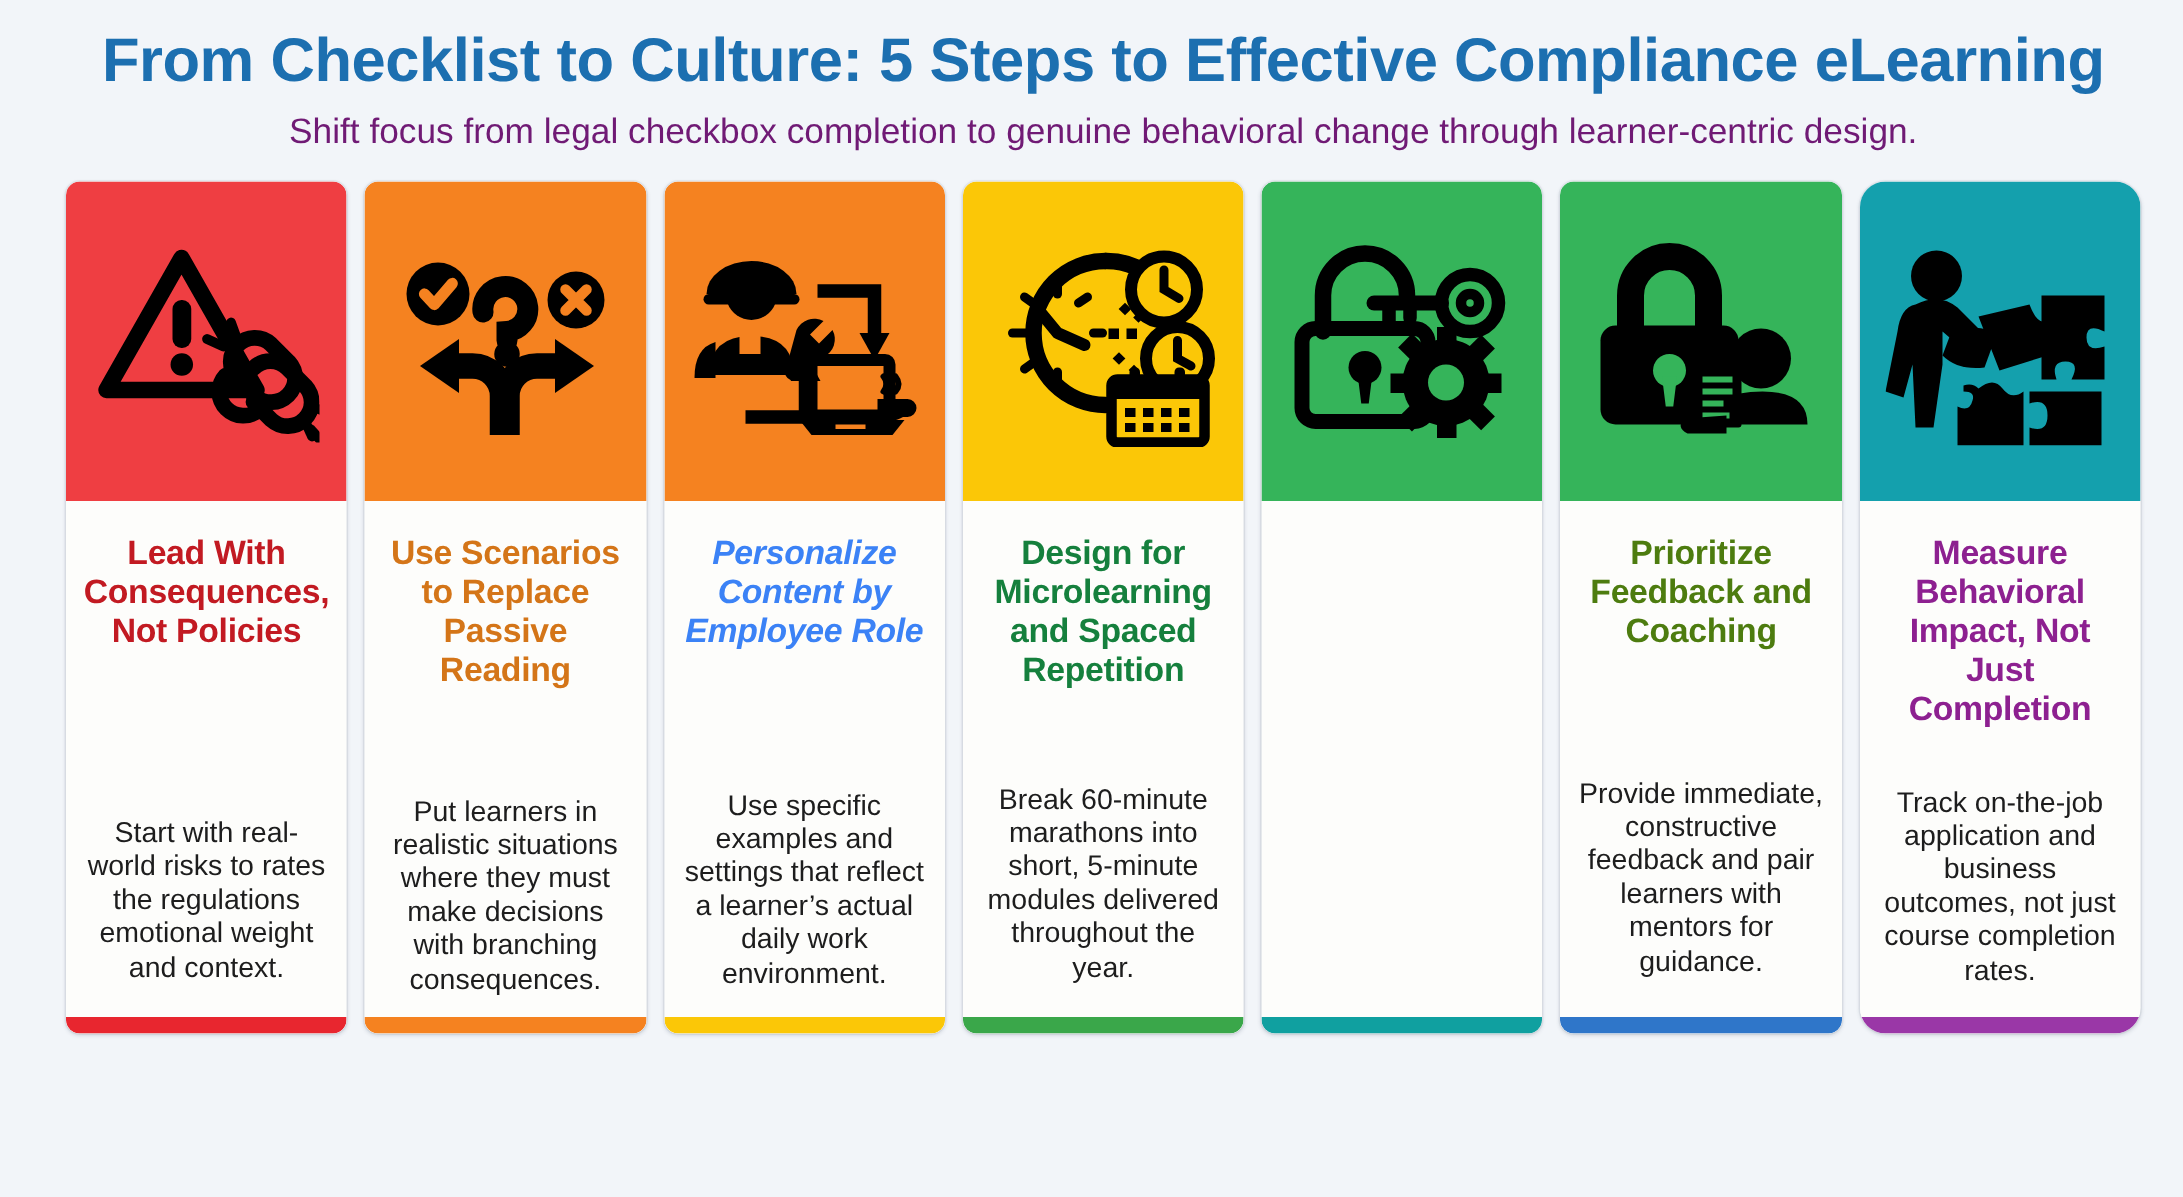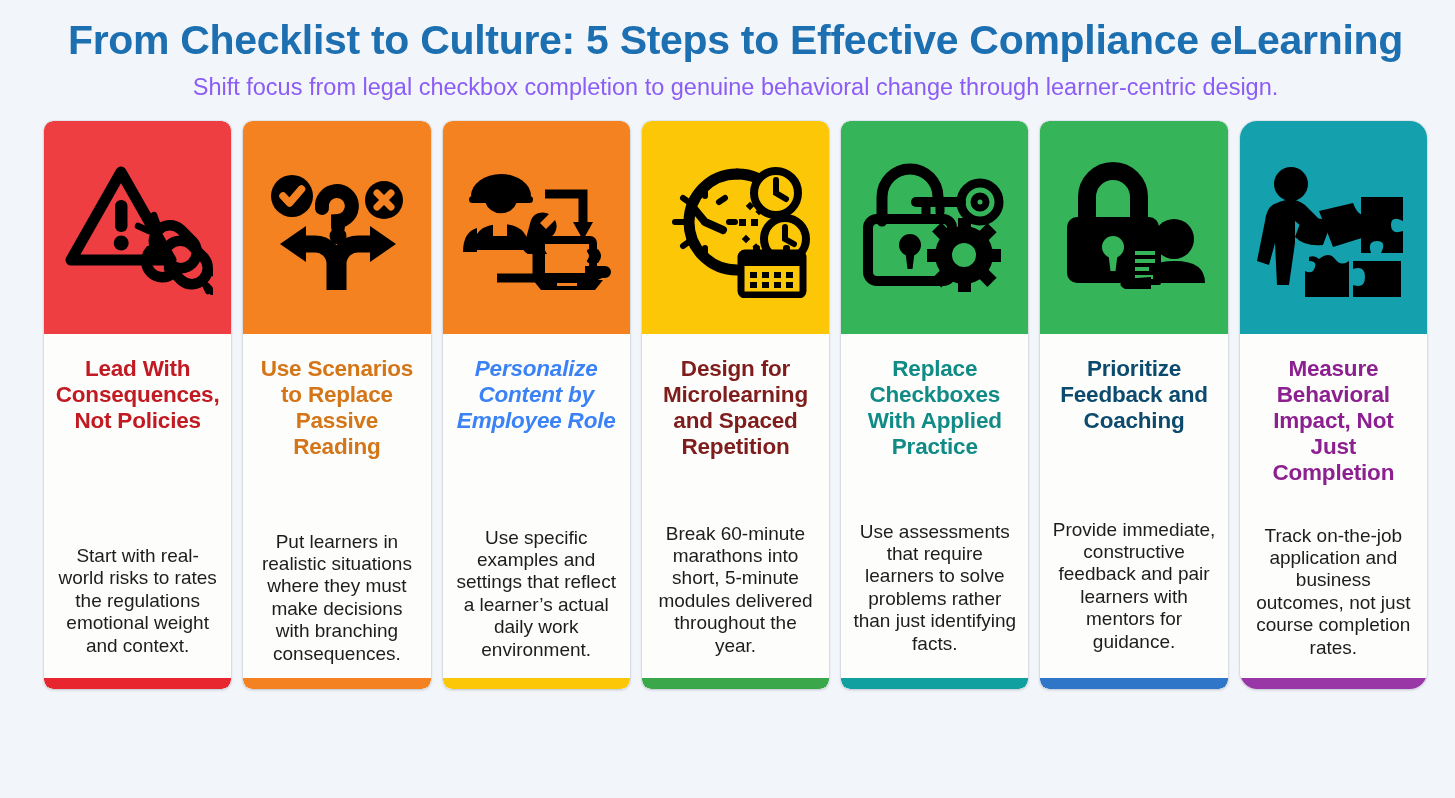--- a/index.html
+++ b/index.html
@@ -123,21 +123,21 @@
   .card[data-idx="5"] .card-desc { margin-bottom: 26px; }
   .card[data-idx="6"] .card-desc { margin-bottom: 20px; }
 </style>
 </head>
 <body style="background: rgb(242, 245, 249);">
 
 <div class="page">
 
   <div class="header">
     <div class="title" style="color: rgb(28, 111, 176);">From Checklist to Culture: 5 Steps to Effective Compliance eLearning</div>
-    <div class="subtitle" style="color: #8b5cf6;">Shift focus from legal checkbox completion to genuine behavioral change through learner-centric design.</div>
+    <div class="subtitle" style="color: #701a75;">Shift focus from legal checkbox completion to genuine behavioral change through learner-centric design.</div>
   </div>
 
   <div class="cards">
 
     <div class="card" data-idx="0" style="background: rgb(253, 253, 251);">
       <div class="card-icon" style="background: rgb(239, 62, 66);">
         <svg width="150" height="135" viewBox="0 0 150 135">
           <g fill="none" stroke="#000" stroke-width="11" stroke-linejoin="round" stroke-linecap="round">
             <path d="M58 12 L108 100 L8 100 Z"></path>
           </g>
@@ -259,21 +259,21 @@
                 <rect x="127" y="114" width="7" height="6"></rect>
               <rect x="91" y="124" width="7" height="6"></rect>
                 <rect x="103" y="124" width="7" height="6"></rect>
               <rect x="115" y="124" width="7" height="6"></rect>
                 <rect x="127" y="124" width="7" height="6"></rect>
             </g>
           </g>
         </svg>
       </div>
       <div class="card-body">
-        <div class="card-heading" style="color: #7f1d1d;">Design for Microlearning and Spaced Repetition</div>
+        <div class="card-heading" style="color: #15803d;">Design for Microlearning and Spaced Repetition</div>
         <div class="card-desc">Break 60-minute marathons into short, 5-minute modules delivered throughout the year.</div>
       </div>
       <div class="card-accent" style="background: rgb(58, 167, 74);"></div>
     </div>
 
     <div class="card" data-idx="4" style="background: rgb(253, 253, 251);">
       <div class="card-icon" style="background: rgb(53, 180, 90);">
         <svg width="150" height="138" viewBox="0 0 150 138">
           <path d="M22 62 L22 38 a28 28 0 0 1 56 0" stroke="#000" stroke-width="11" fill="none" stroke-linecap="round"></path>
           <rect x="8" y="60" width="84" height="62" rx="9" fill="none" stroke="#000" stroke-width="10"></rect>
@@ -294,24 +294,20 @@
                 <rect x="125" y="90" width="16" height="13"></rect>
               <rect x="76" y="66" width="13" height="16" transform="rotate(-45 82 74)"></rect>
               <rect x="120" y="110" width="13" height="16" transform="rotate(-45 126 118)"></rect>
               <rect x="120" y="66" width="13" height="16" transform="rotate(45 126 74)"></rect>
               <rect x="76" y="110" width="13" height="16" transform="rotate(45 82 118)"></rect>
             </g>
             <circle cx="104" cy="96" r="12" fill="#35b45a"></circle>
           </g>
         </svg>
       </div>
-      <div class="card-body">
-        <div class="card-heading" style="color: rgb(16, 139, 134);">Replace Checkboxes With Applied Practice</div>
-        <div class="card-desc">Use assessments that require learners to solve problems rather than just identifying facts.</div>
-      </div>
       <div class="card-accent" style="background: rgb(16, 160, 160);"></div>
     </div>
 
     <div class="card" data-idx="5" style="background: rgb(253, 253, 251);">
       <div class="card-icon" style="background: rgb(53, 180, 90);">
         <svg width="150" height="138" viewBox="0 0 150 138">
           <path d="M28 60 L28 38 a26 26 0 0 1 52 0 L80 60" stroke="#000" stroke-width="18" fill="none"></path>
           <rect x="8" y="58" width="92" height="66" rx="10" fill="#000"></rect>
           <circle cx="54" cy="88" r="11" fill="#35b45a"></circle>
           <path d="M49 92 l10 0 l-2.5 20 l-5 0 Z" fill="#35b45a"></path>
@@ -321,21 +317,21 @@
           <g fill="#35b45a">
             <rect x="76" y="92" width="20" height="4"></rect>
             <rect x="76" y="100" width="20" height="4"></rect>
             <rect x="76" y="108" width="14" height="4"></rect>
             <rect x="76" y="116" width="18" height="4"></rect>
           </g>
           <path d="M64 120 q-6 6 2 10 l26 0 l0 -12 Z" fill="#000"></path>
         </svg>
       </div>
       <div class="card-body">
-        <div class="card-heading" style="color: #0c4a6e;">Prioritize Feedback and Coaching</div>
+        <div class="card-heading" style="color: #4d7c0f;">Prioritize Feedback and Coaching</div>
         <div class="card-desc">Provide immediate, constructive feedback and pair learners with mentors for guidance.</div>
       </div>
       <div class="card-accent" style="background: rgb(47, 118, 201);"></div>
     </div>
 
     <div class="card" data-idx="6" style="background: rgb(253, 253, 251); border-radius: 17px;">
       <div class="card-icon" style="background: rgb(20, 160, 173);">
         <svg width="152" height="138" viewBox="0 0 152 138">
           <circle cx="34" cy="25" r="17" fill="#000"></circle>
           <path d="M20 44 q16 -8 28 2 l16 16 l-12 12 l-14 -12 l0 22 l-6 42 l-12 0 l-2 -42 l-6 22 l-12 -4 l8 -40 q2 -16 12 -18 Z" fill="#000"></path>

